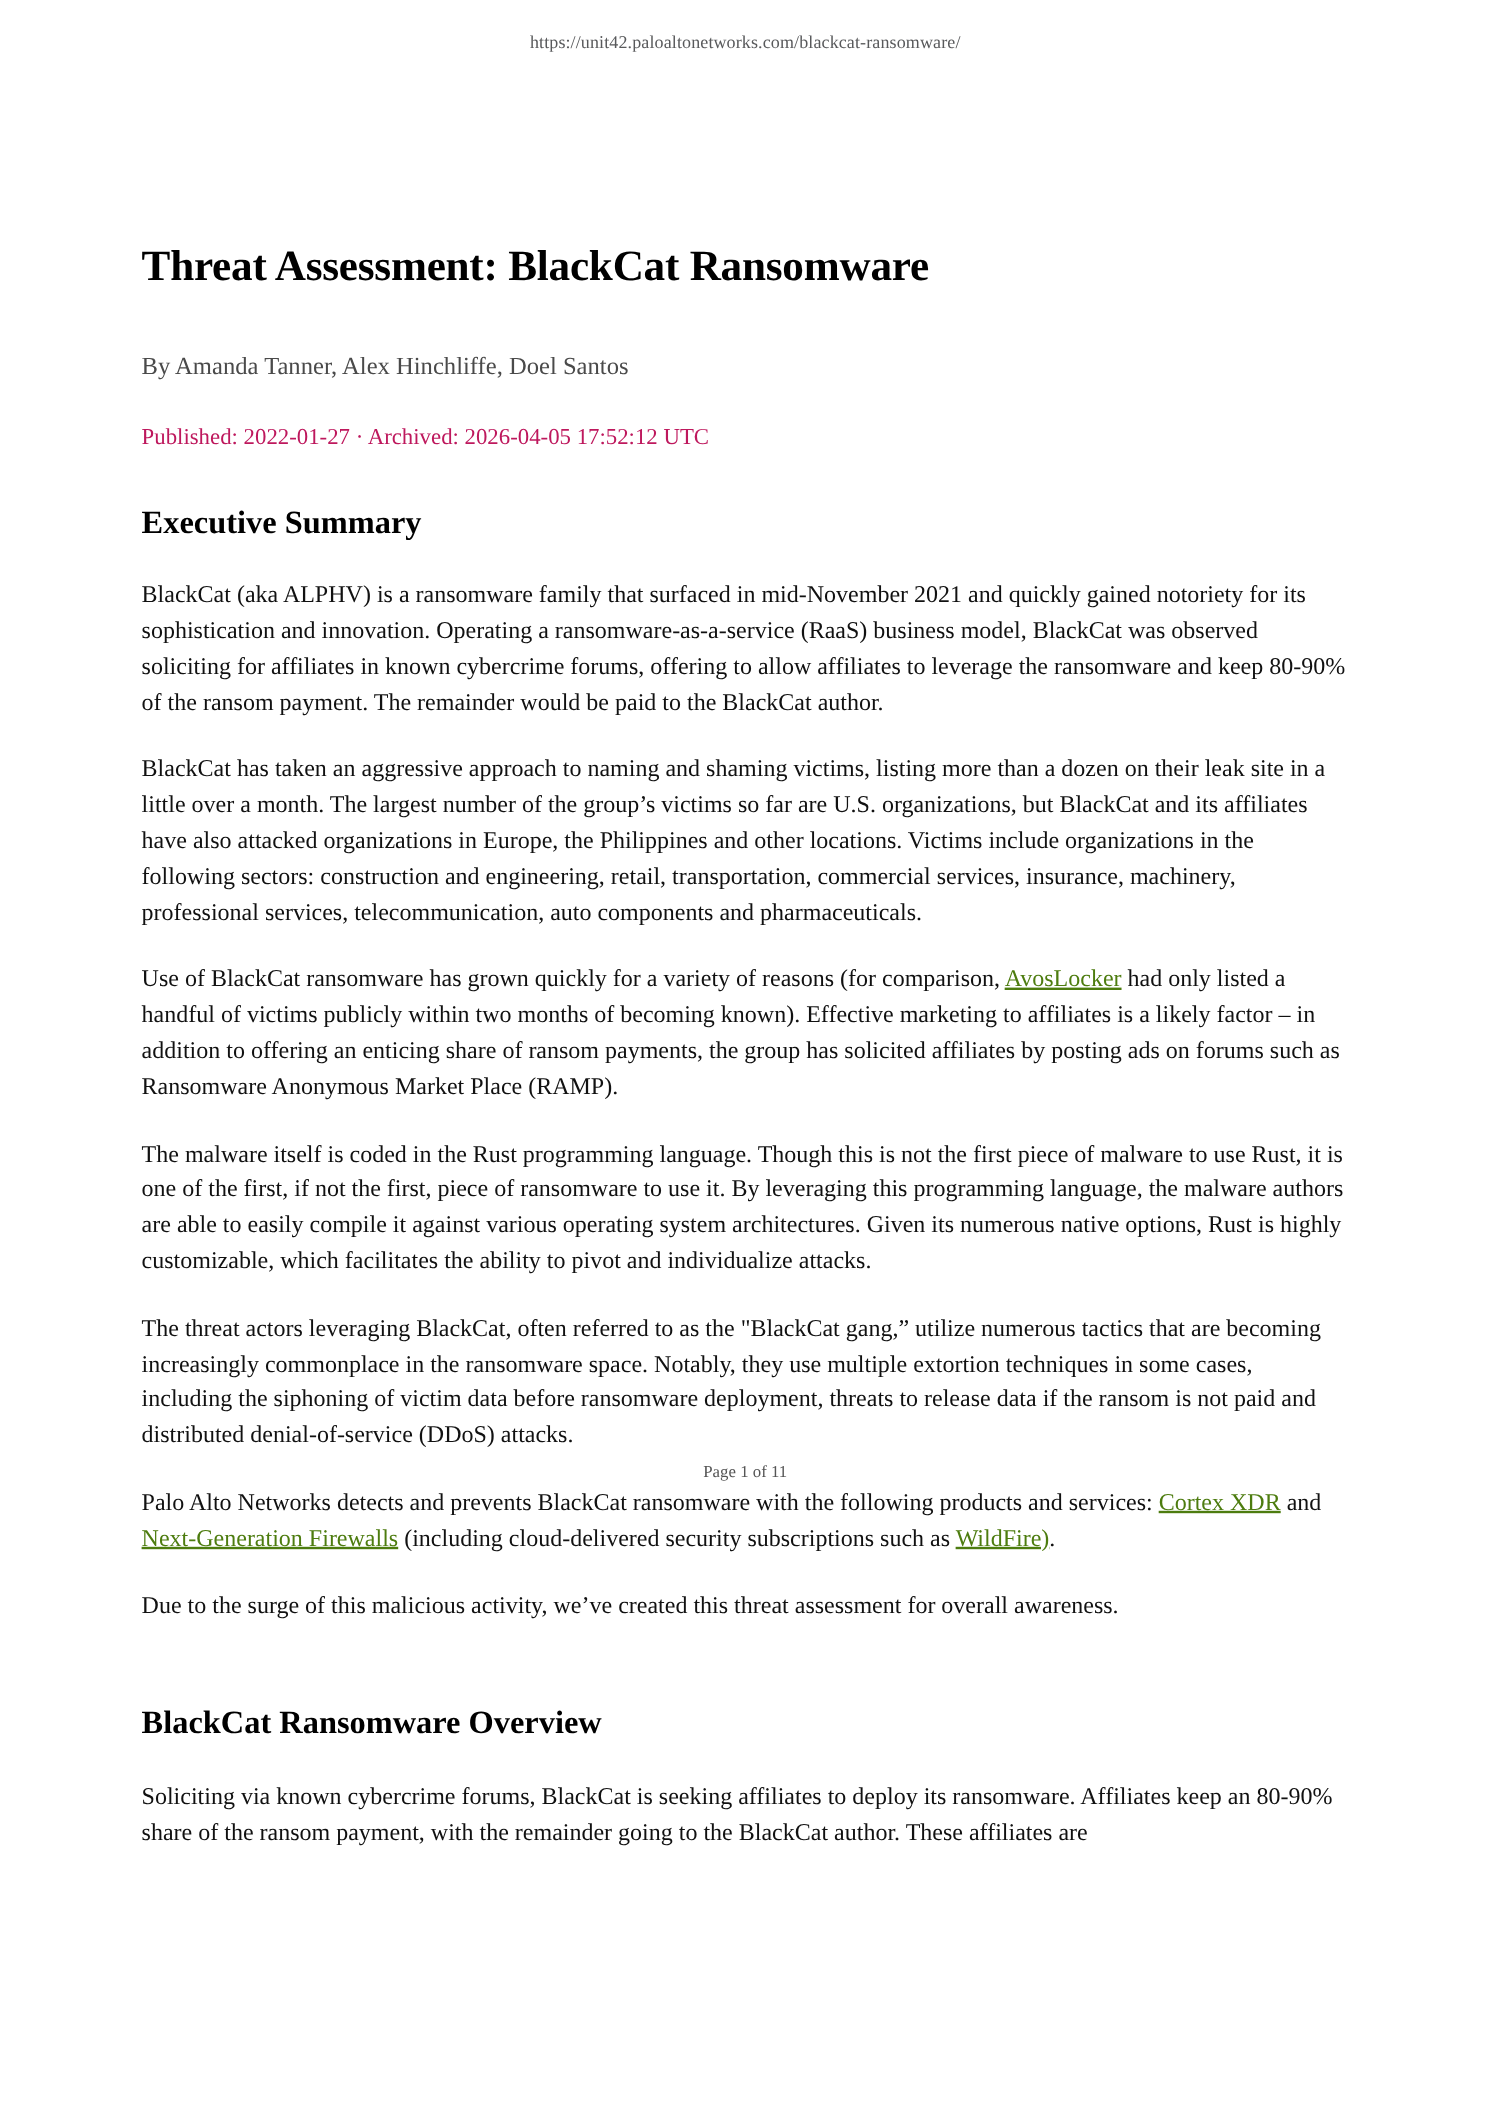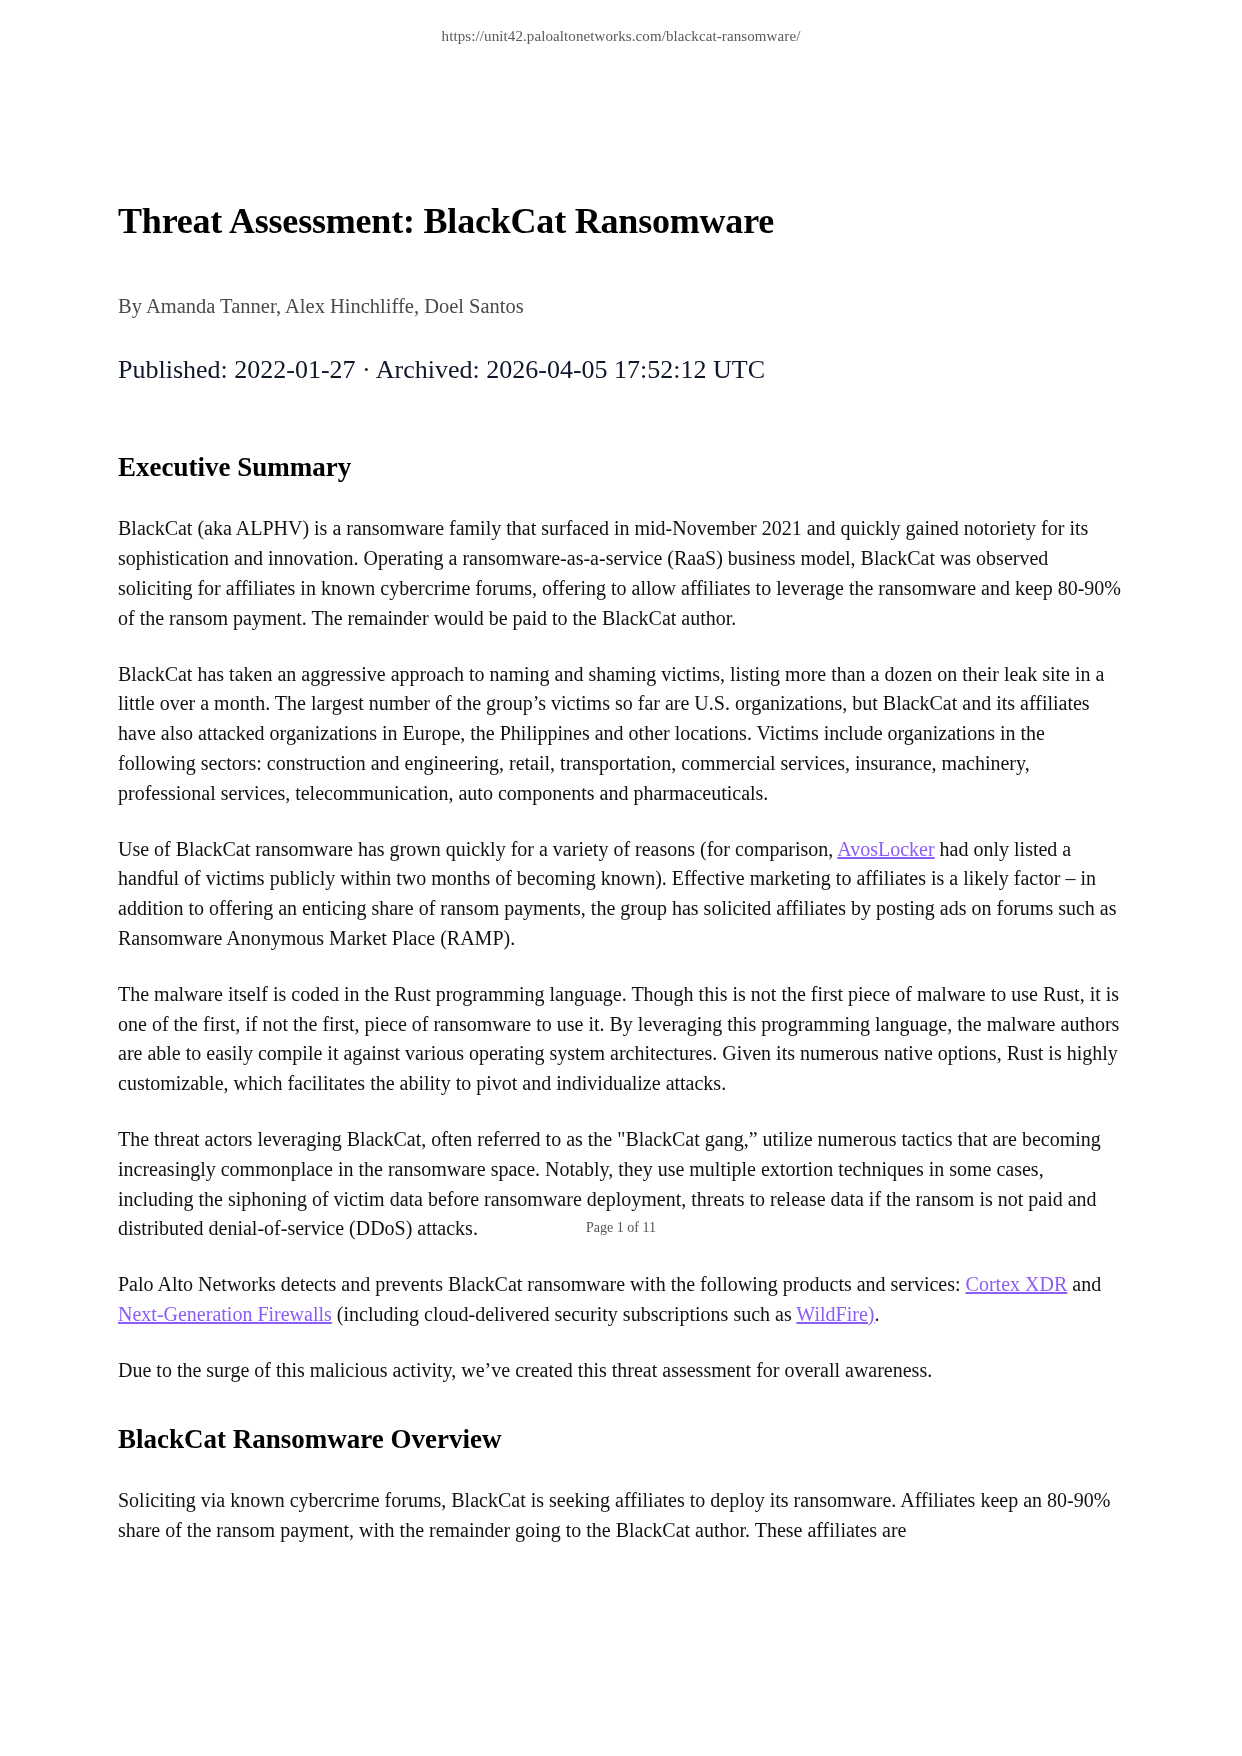--- a/index.html
+++ b/index.html
@@ -48,48 +48,48 @@
     color: #000;
     letter-spacing: -0.2px;
   }
   .byline {
     font-size: 20.5px;
     color: #4a4a4a;
     margin: 0 0 33px 0;
     line-height: 1.3;
   }
   .pubinfo {
-    font-size: 26px;
-    color: #0f172a;
-    margin: 0 0 64px 0;
+    font-size: 19px;
+    color: #be185d;
+    margin: 0 0 41px 0;
     line-height: 1.3;
   }
   h2.section-title {
     font-family: "Liberation Serif", serif;
     font-size: 27px;
     font-weight: bold;
     margin: 0 0 30px 0;
     line-height: 1.25;
     color: #000;
   }
   h2.section-title.second {
-    margin-top: 37px;
+    margin-top: 66px;
   }
   p.para {
     font-size: 20px;
     line-height: 1.49;
     margin: 0 0 26px 0;
     text-align: left;
     color: #111;
   }
   p.para:last-child {
     margin-bottom: 12px;
   }
   a.doclink {
-    color: #8b5cf6;
+    color: #4d7c0f;
     text-decoration: underline;
   }
   .footer {
     position: absolute;
     bottom: 40px;
     left: 0;
     width: 1242px;
     text-align: center;
     font-size: 14px;
     color: #555;

